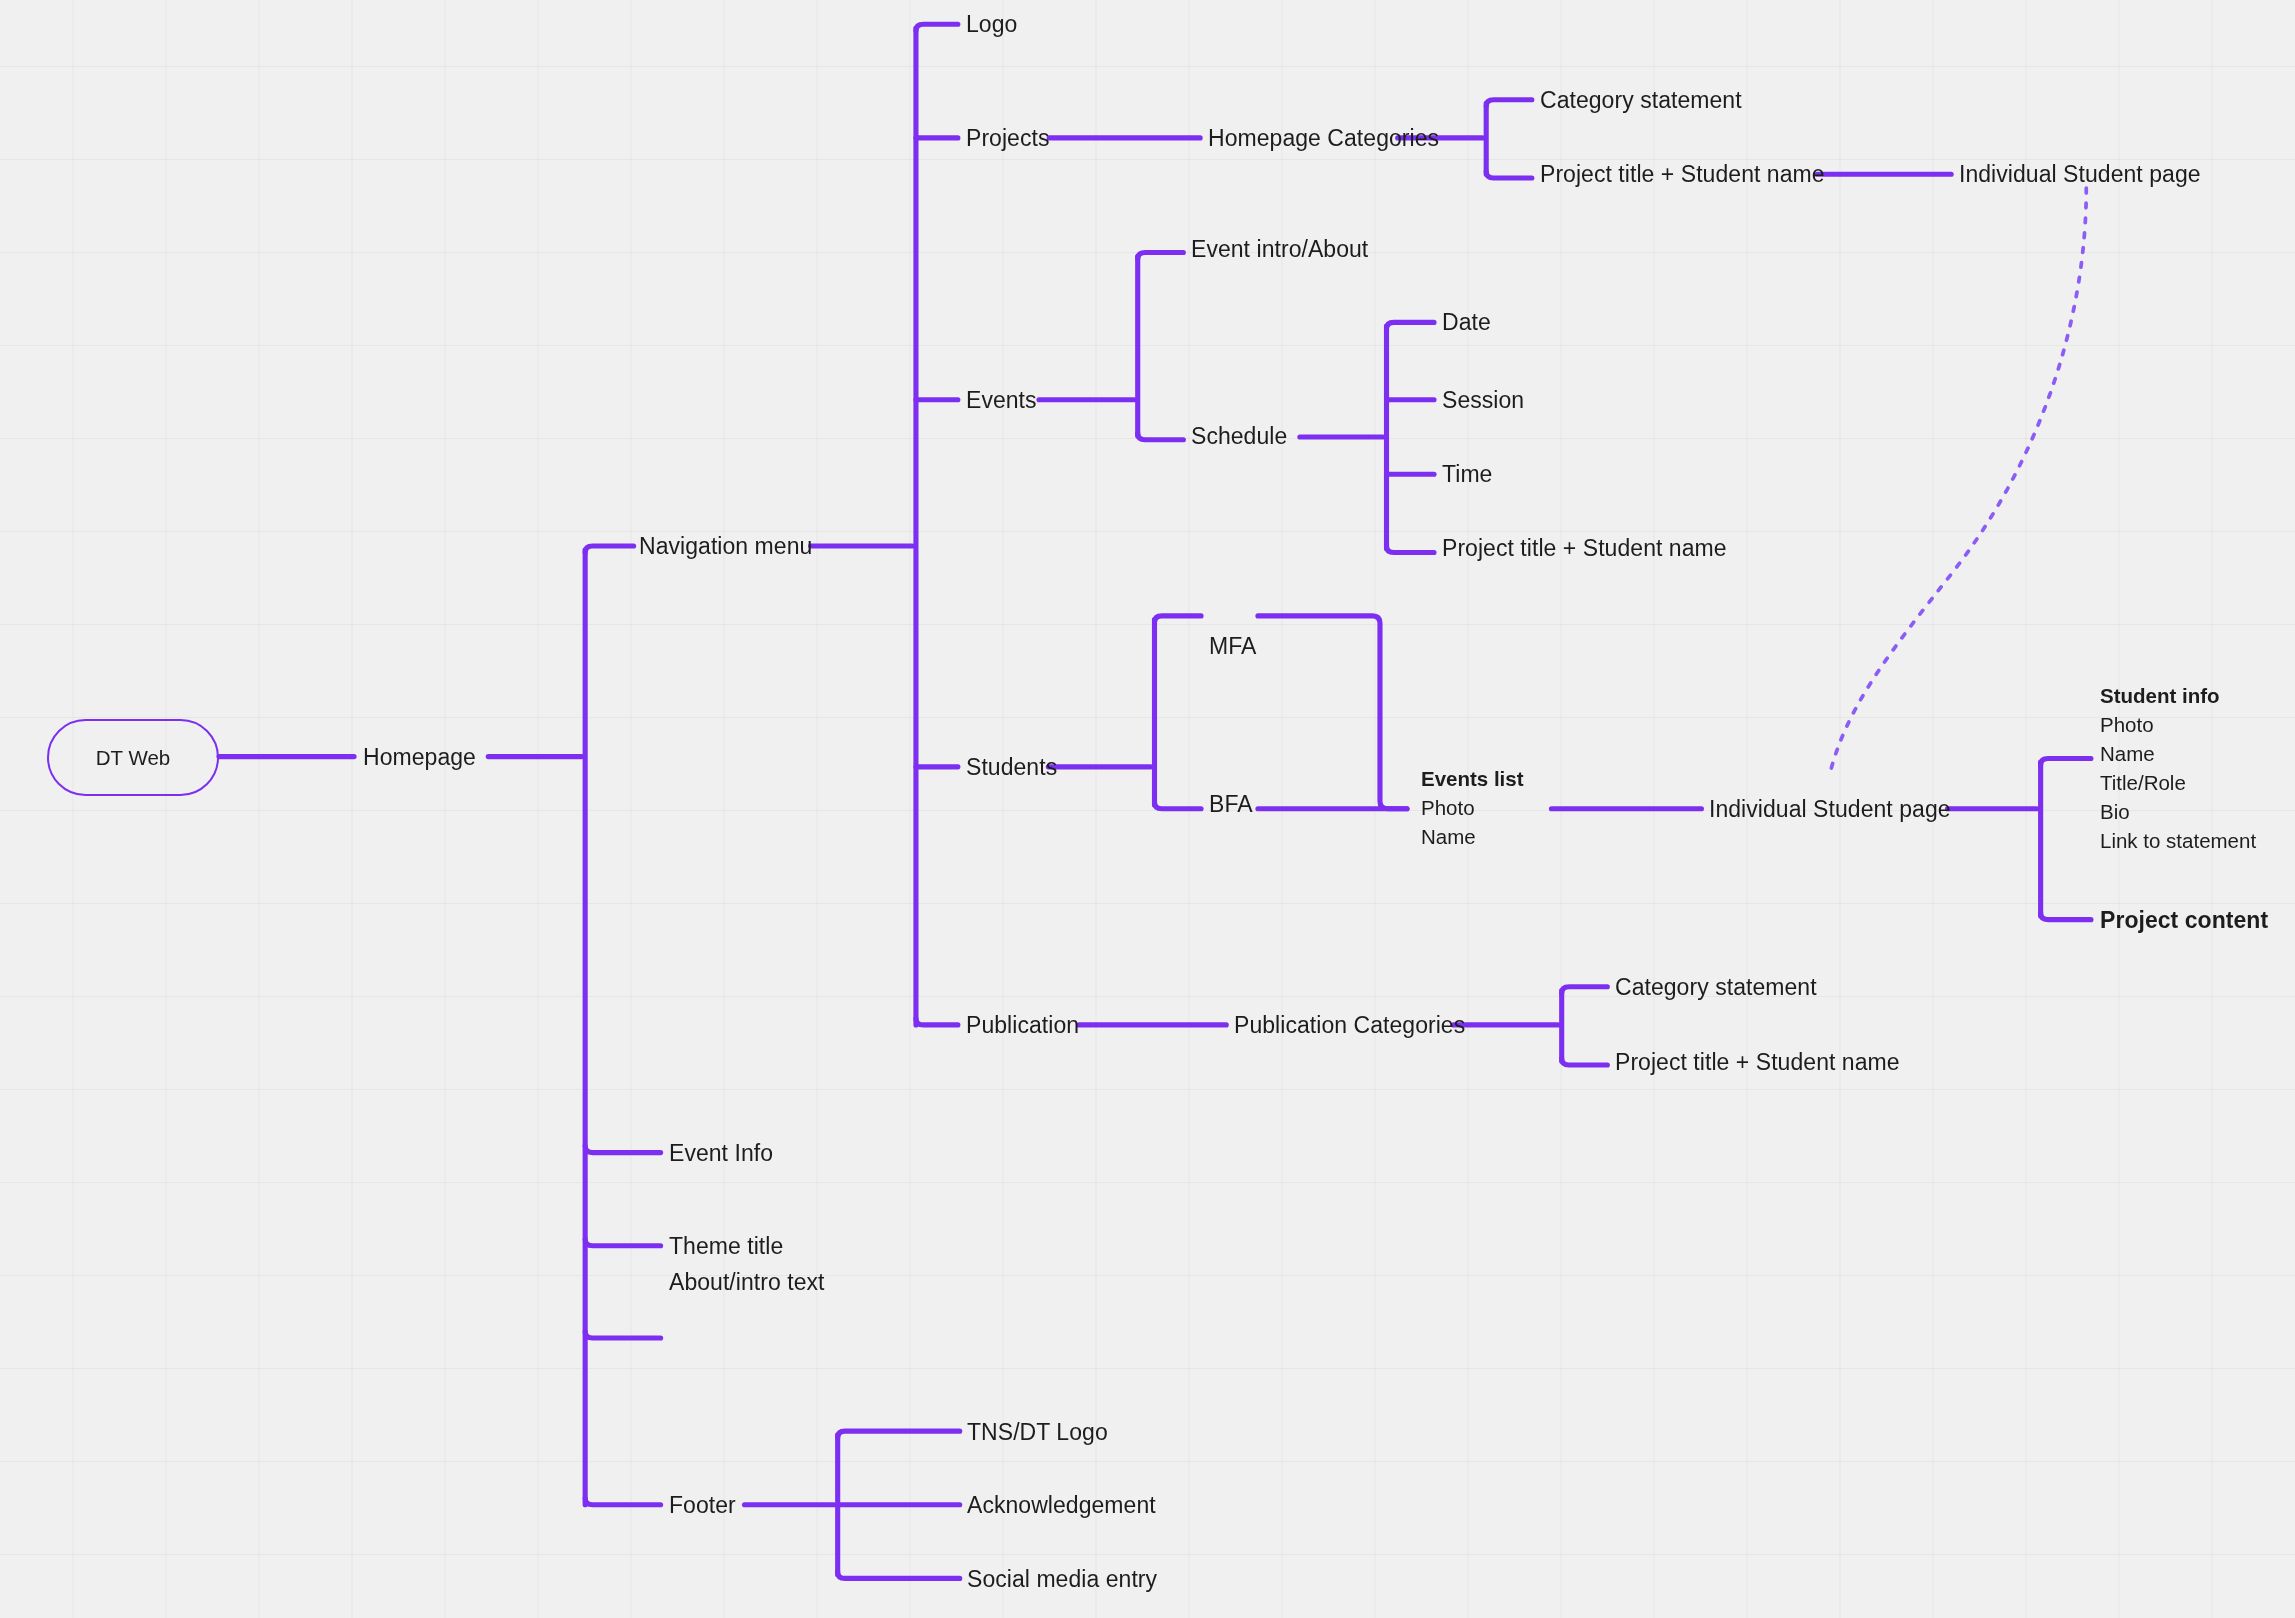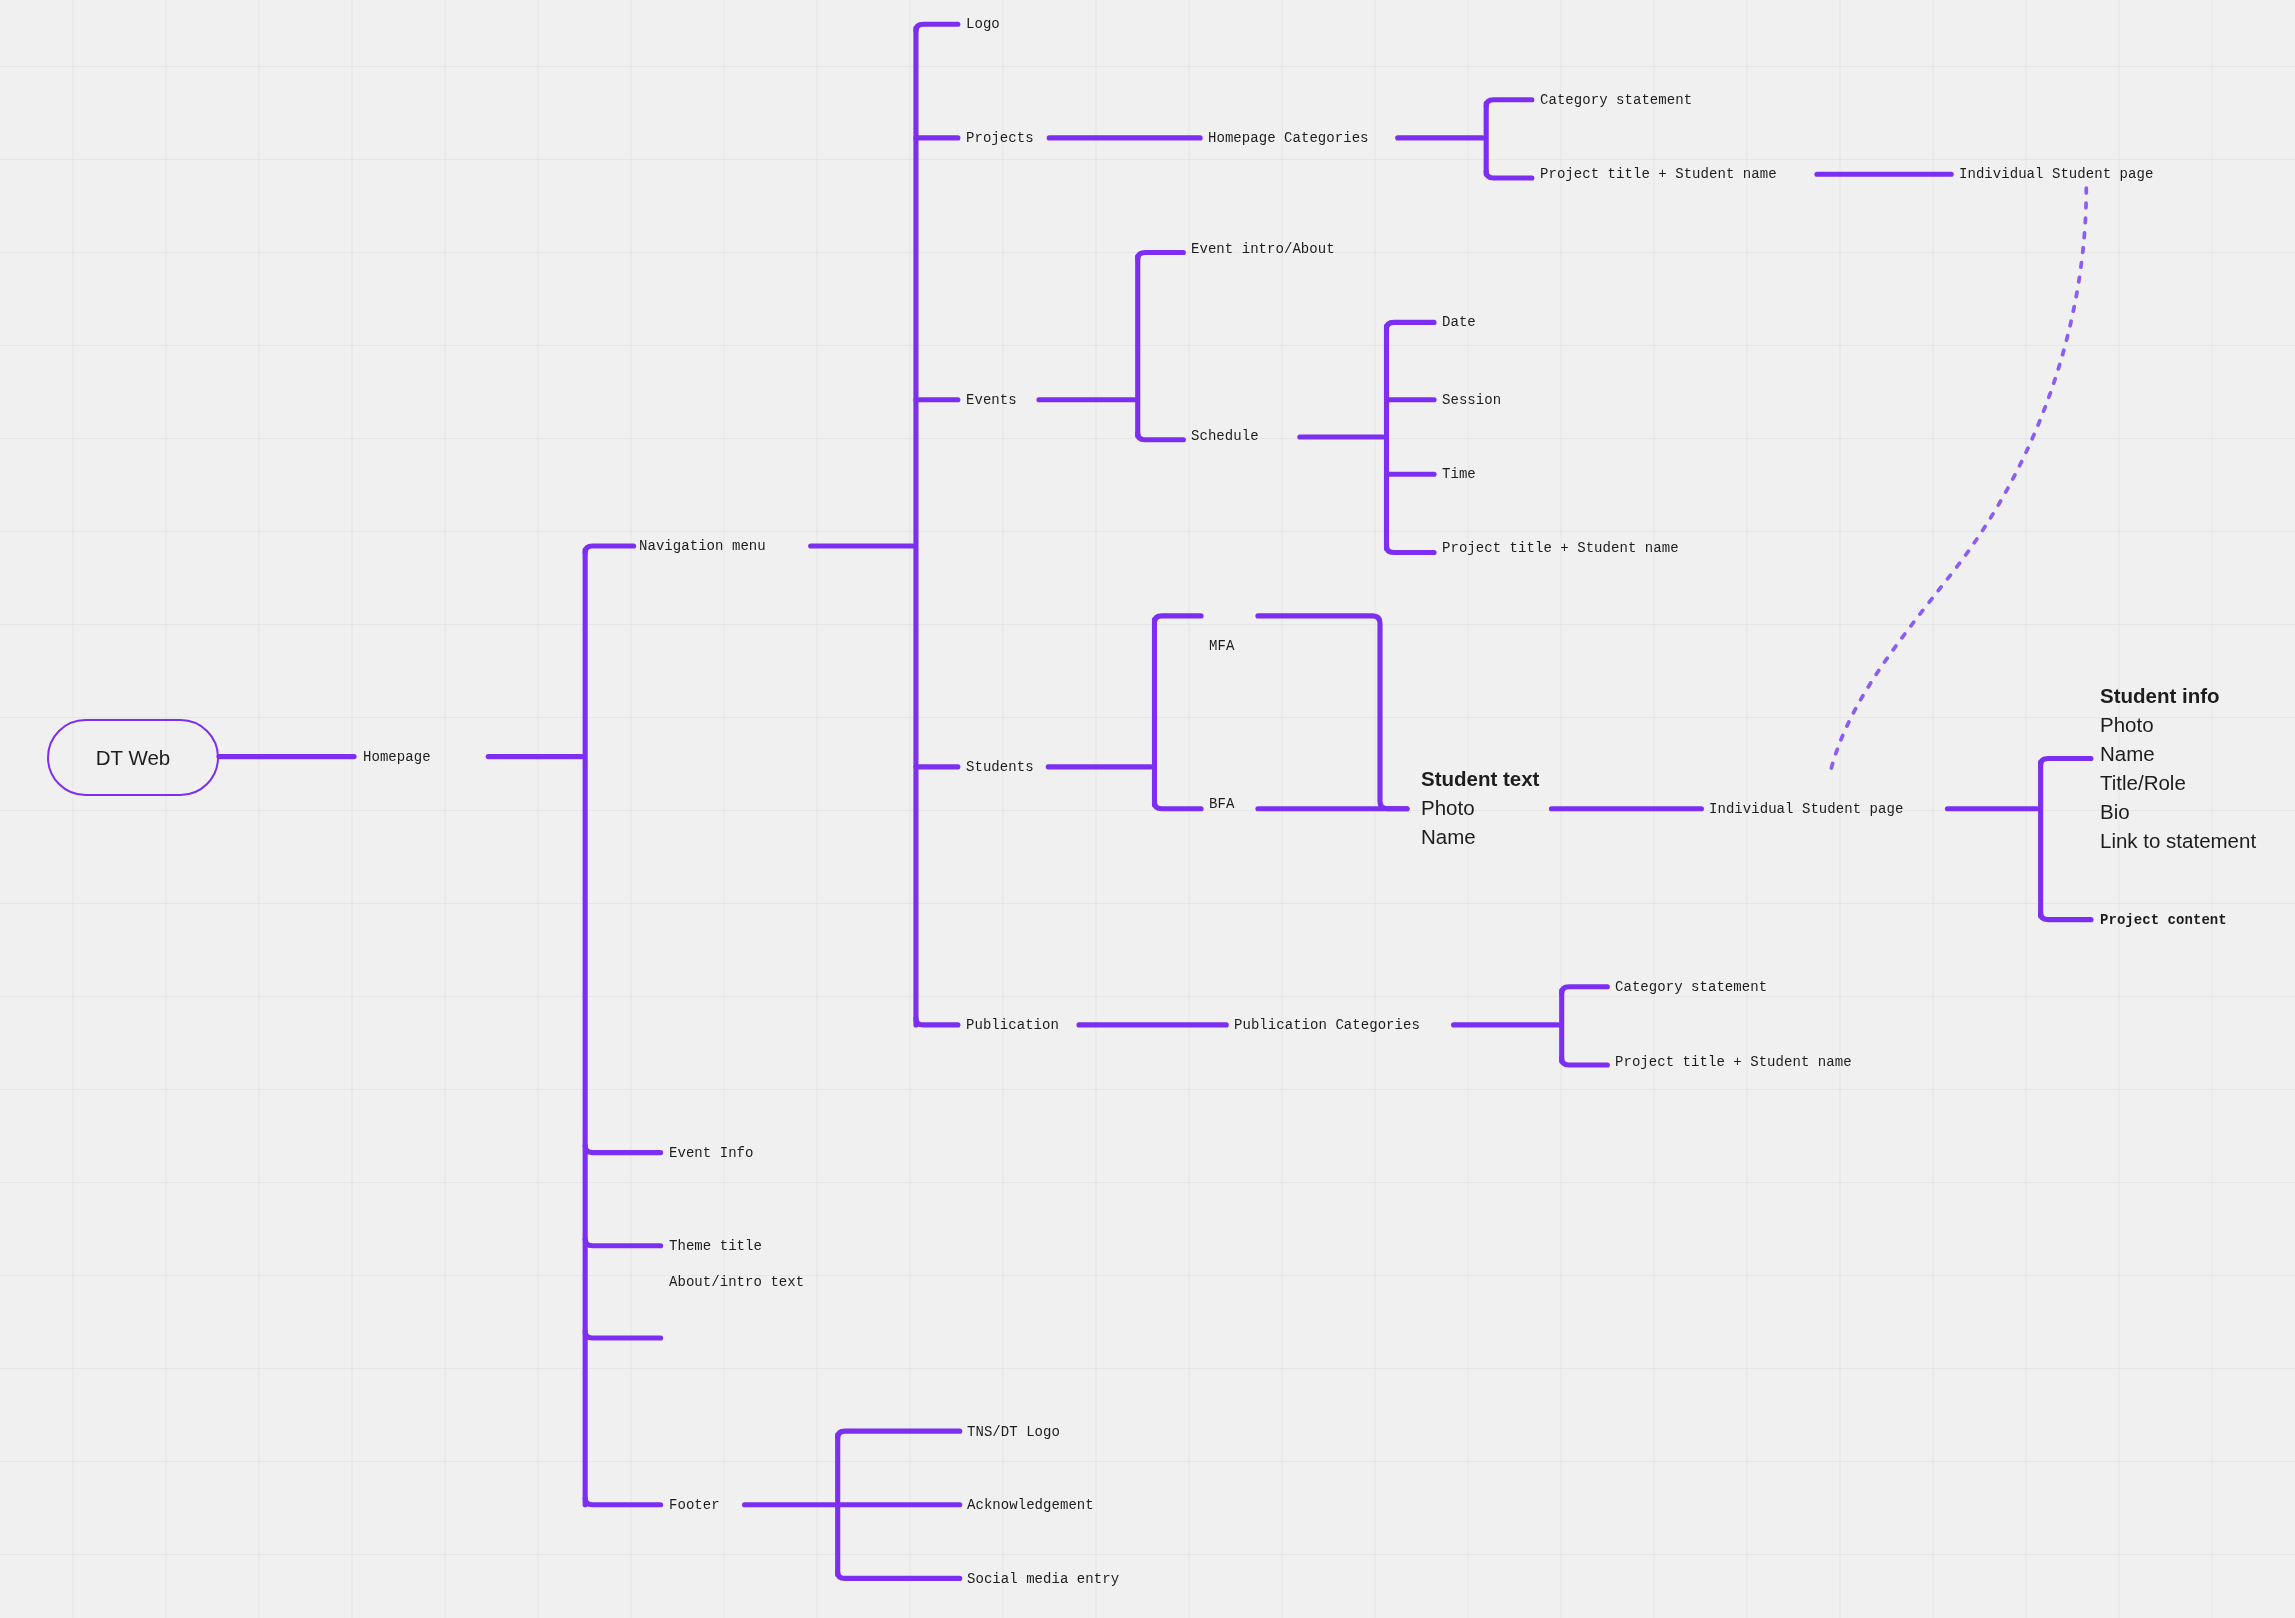--- a/index.html
+++ b/index.html
@@ -20,22 +20,22 @@
     font-family: "Liberation Sans", sans-serif;
   }
   svg.wires {
     position: absolute;
     left: 0; top: 0;
     width: 2295px; height: 1618px;
     pointer-events: none;
   }
   .node-label {
     position: absolute;
-    font-family: Liberation Mono, monospace;
-    font-size: 14px;
+    font-family: Liberation Sans, sans-serif;
+    font-size: 23px;
     line-height: 1.0;
     color: #1d1d1d;
     white-space: nowrap;
     letter-spacing: 0.05px;
   }
   .node-label.centerline {
     transform: translateY(-50%);
   }
   .root-node {
     position: absolute;
@@ -191,21 +191,21 @@
 
   <div class="node-label centerline" style="left:1442px; top:474px;">Time</div>
 
   <div class="node-label centerline" style="left:1442px; top:548px;">Project title + Student name</div>
 
   <div class="node-label centerline" style="left:1209px; top:646px;">MFA</div>
 
   <div class="node-label centerline" style="left:1209px; top:804px;">BFA</div>
 
   <div class="group-block" style="left:1421px; top:764px;">
-    <div class="ttl">Student text</div>
+    <div class="ttl">Events list</div>
     <div>Photo</div>
     <div>Name</div>
   </div>
 
   <div class="node-label centerline" style="left:1709px; top:809px;">Individual Student page</div>
 
   <div class="group-block" style="left:2100px; top:681px;">
     <div class="ttl">Student info</div>
     <div>Photo</div>
     <div>Name</div>

